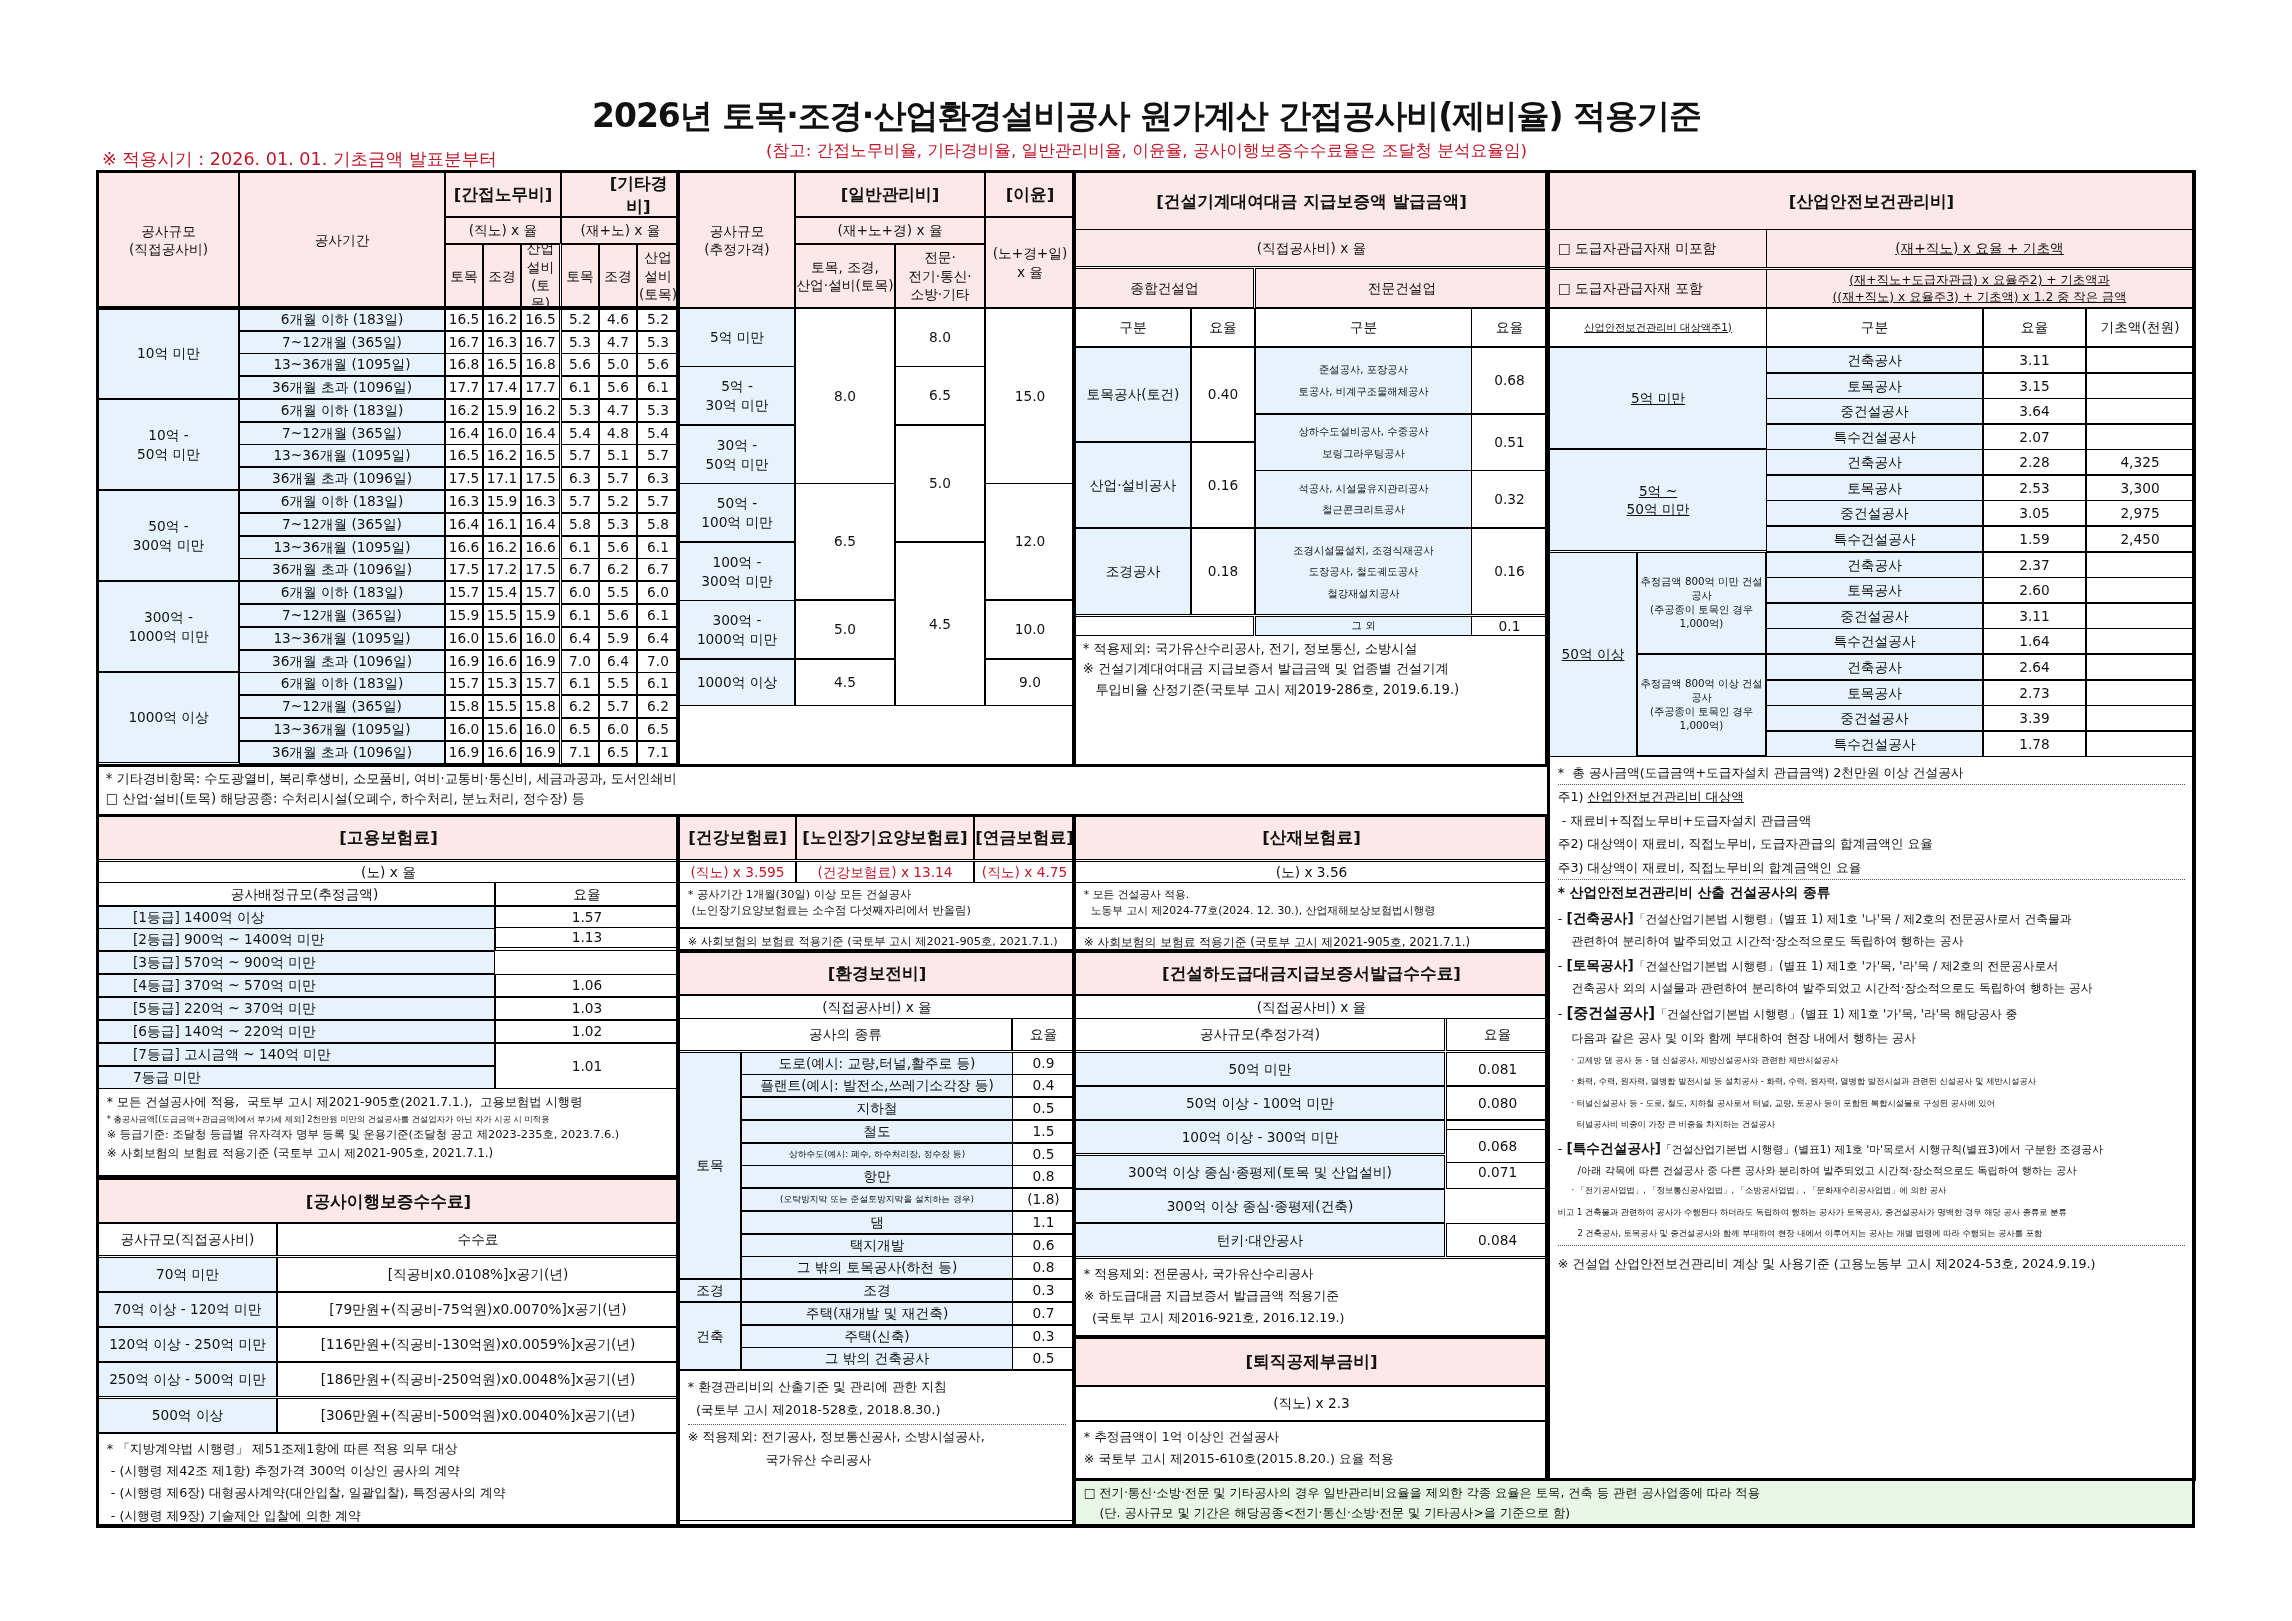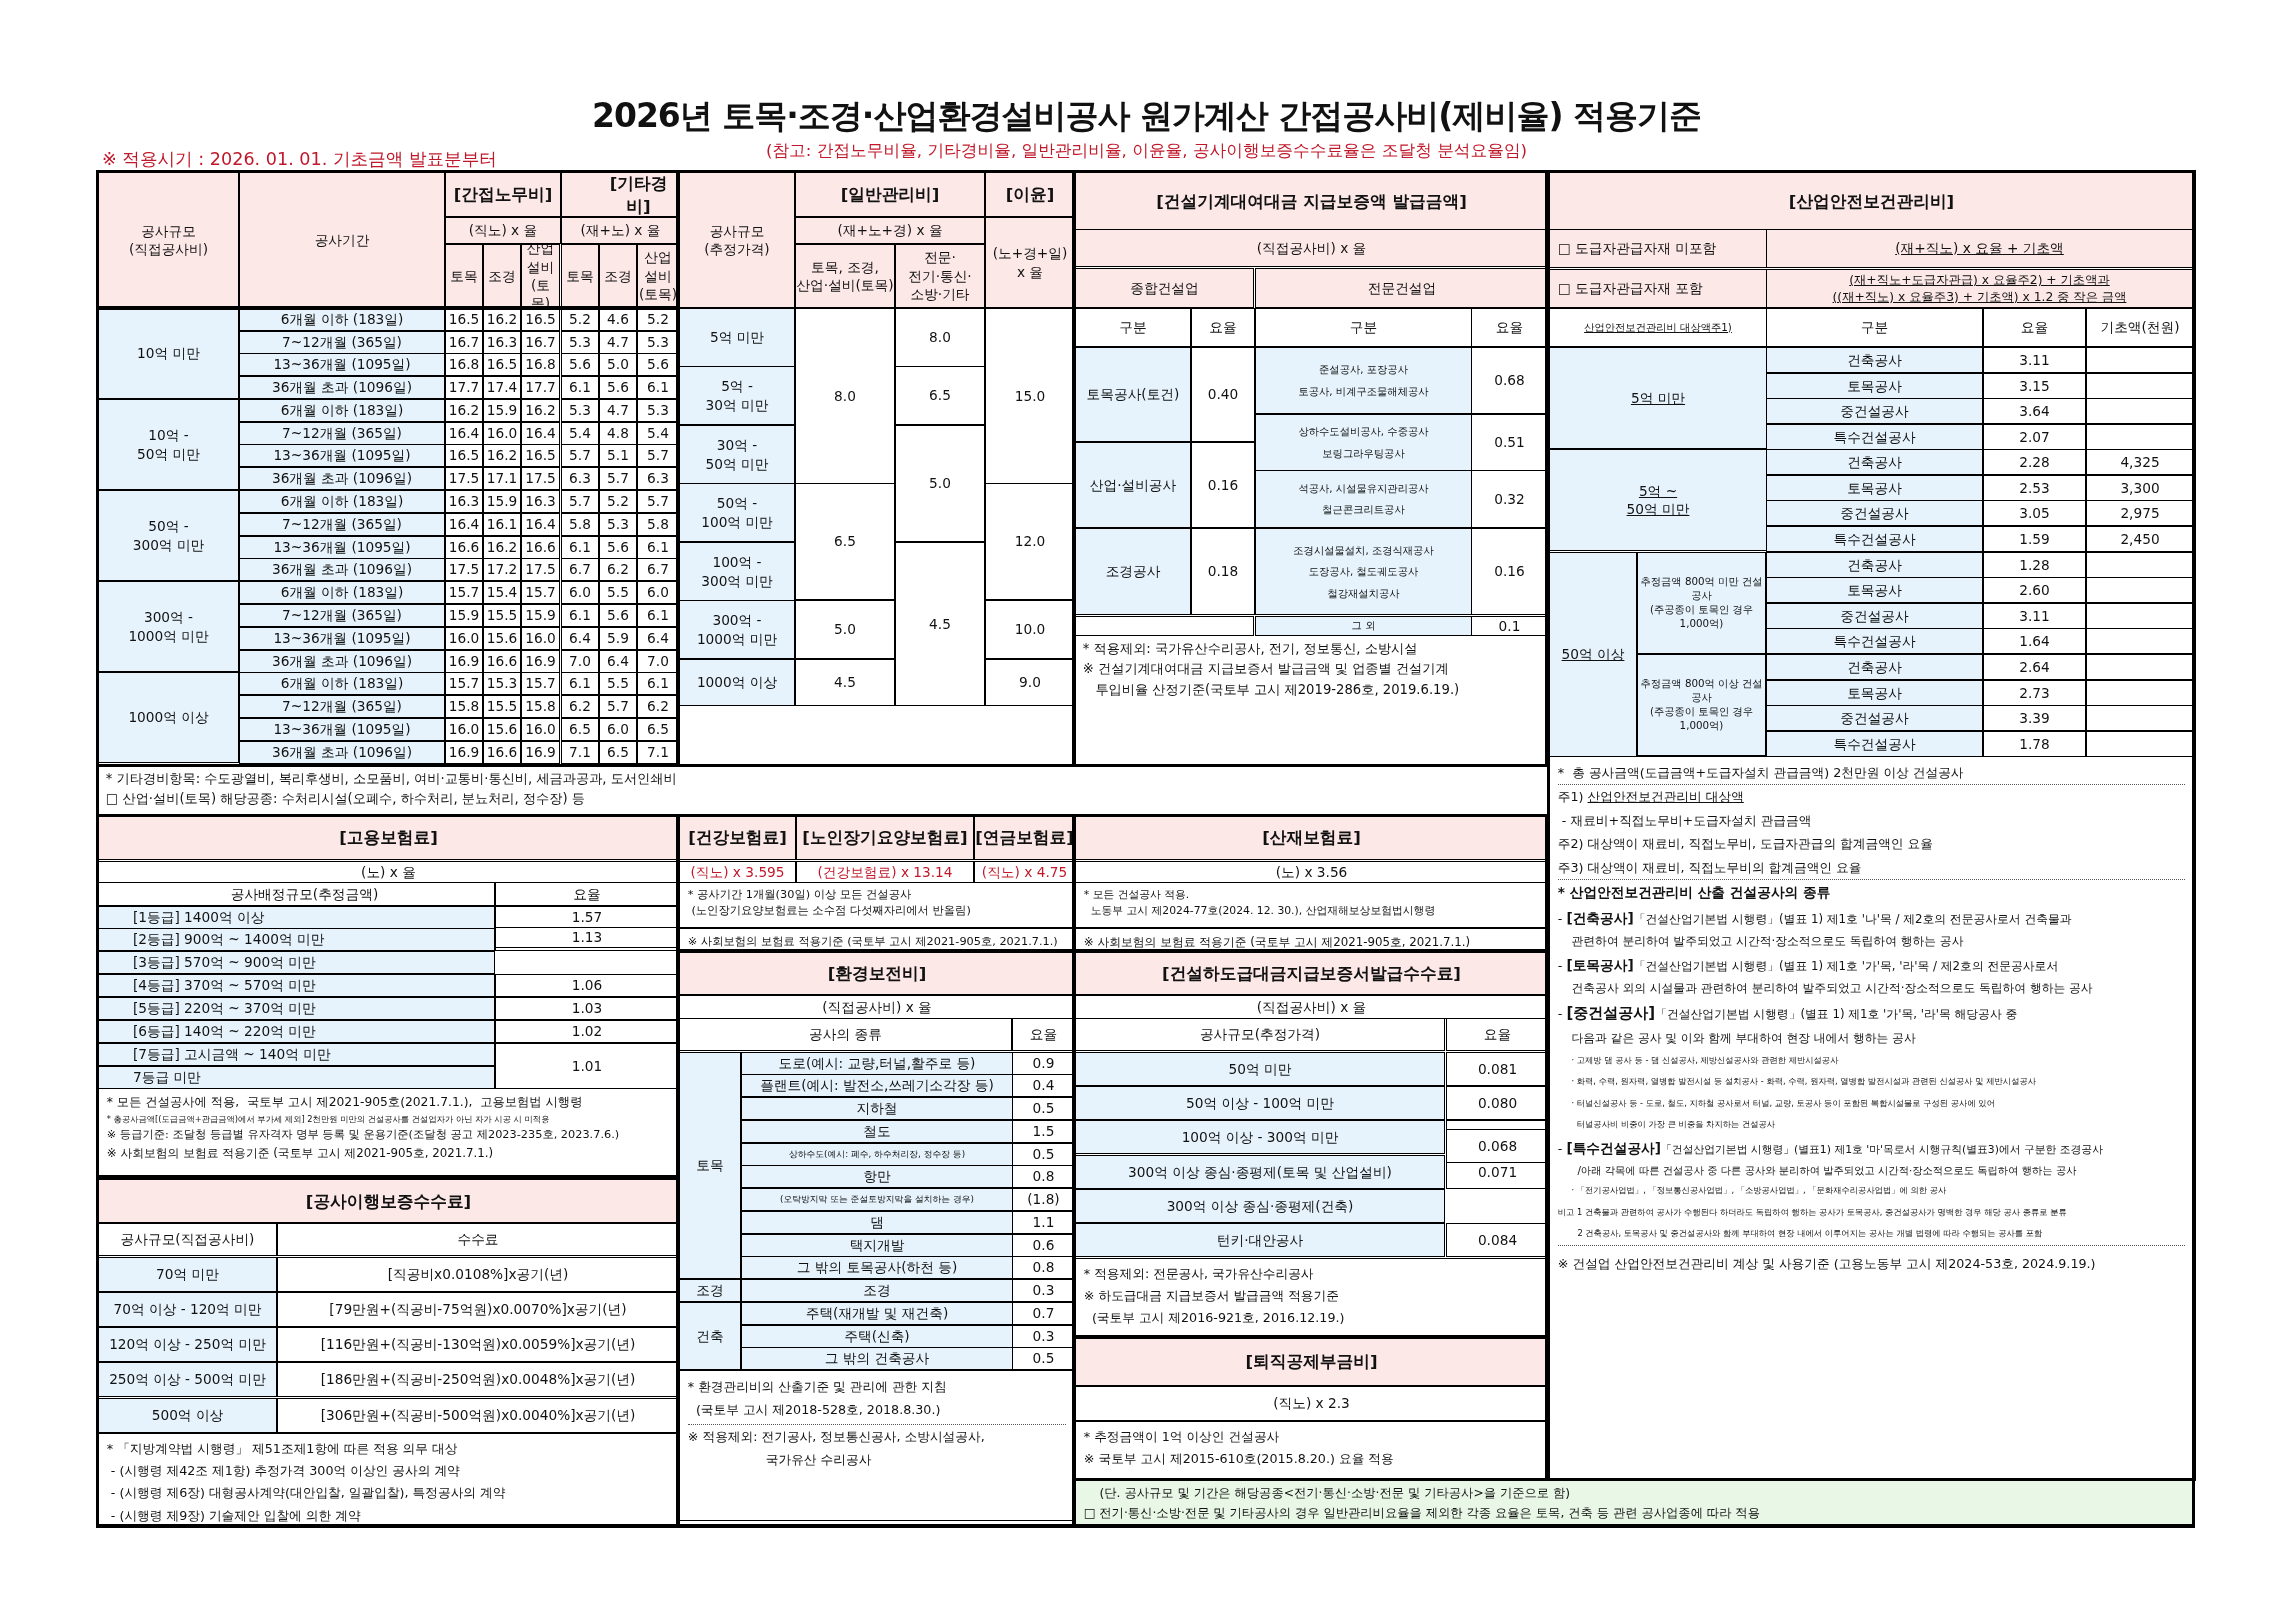--- a/index.html
+++ b/index.html
@@ -806,21 +806,21 @@
 (주공종이 토목인 경우 1,000억)</span>
     </div>
     <div class="box blue sm" style="left: 1637px; top: 654px; width: 129px; height: 102px;">
       <span style="white-space: pre-line;">추정금액 800억 이상 건설공사
 (주공종이 토목인 경우 1,000억)</span>
     </div>
     <div class="box blue" style="left: 1766px; top: 552px; width: 217px; height: 25.6px;">
       <span style="white-space: pre-line;">건축공사</span>
     </div>
     <div class="box " style="left: 1983px; top: 552px; width: 103px; height: 25.6px;">
-      <span style="white-space: pre-line;">1.28</span>
+      <span style="white-space: pre-line;">2.37</span>
     </div>
     <div class="box " style="left: 2086px; top: 552px; width: 108px; height: 25.6px;"></div>
     <div class="box blue" style="left: 1766px; top: 577px; width: 217px; height: 25.6px;">
       <span style="white-space: pre-line;">토목공사</span>
     </div>
     <div class="box " style="left: 1983px; top: 577px; width: 103px; height: 25.6px;">
       <span style="white-space: pre-line;">2.60</span>
     </div>
     <div class="box " style="left: 2086px; top: 577px; width: 108px; height: 25.6px;"></div>
     <div class="box blue" style="left: 1766px; top: 603px; width: 217px; height: 25.6px;">
@@ -1203,22 +1203,22 @@
       <span style="white-space: pre-line;">[퇴직공제부금비]</span>
     </div>
     <div class="box " style="left: 1075px; top: 1386px; width: 473px; height: 35px;">
       <span style="white-space: pre-line;">(직노) x 2.3</span>
     </div>
     <div class="note " style="left: 1075px; top: 1421px; width: 473px; height: 58px; border: 1.5px solid rgb(0, 0, 0); font-size: 12.7px; line-height: 1.75;">
       <div style="white-space: pre-wrap;">* 추정금액이 1억 이상인 건설공사</div>
       <div style="white-space: pre-wrap;">※ 국토부 고시 제2015-610호(2015.8.20.) 요율 적용</div>
     </div>
     <div class="note green" style="left: 1075px; top: 1479px; width: 1118px; height: 46px; border: 1.5px solid rgb(0, 0, 0); font-size: 12.3px; line-height: 1.6;">
+      <div style="white-space: pre-wrap;">□ 전기·통신·소방·전문 및 기타공사의 경우 일반관리비요율을 제외한 각종 요율은 토목, 건축 등 관련 공사업종에 따라 적용</div>
       <div style="white-space: pre-wrap; padding-left: 15.7px;">(단. 공사규모 및 기간은 해당공종&lt;전기·통신·소방·전문 및 기타공사&gt;을 기준으로 함)</div>
-      <div style="white-space: pre-wrap;">□ 전기·통신·소방·전문 및 기타공사의 경우 일반관리비요율을 제외한 각종 요율은 토목, 건축 등 관련 공사업종에 따라 적용</div>
     </div>
     <div class="frame" style="left: 96px; top: 170px; width: 2099px; height: 1358px;"></div>
     <div class="frame" style="left: 96px; top: 170px; width: 583px; height: 140px;"></div>
     <div class="frame" style="left: 96px; top: 306px; width: 583px; height: 461px;"></div>
     <div class="frame" style="left: 677px; top: 170px; width: 398px; height: 597px;"></div>
     <div class="frame" style="left: 1073px; top: 170px; width: 475px; height: 597px;"></div>
     <div class="frame" style="left: 96px; top: 814px; width: 583px; height: 365px;"></div>
     <div class="frame" style="left: 96px; top: 1177px; width: 583px; height: 350px;"></div>
     <div class="frame" style="left: 677px; top: 814px; width: 398px; height: 138px;"></div>
     <div class="frame" style="left: 677px; top: 950px; width: 398px; height: 577px;"></div>

